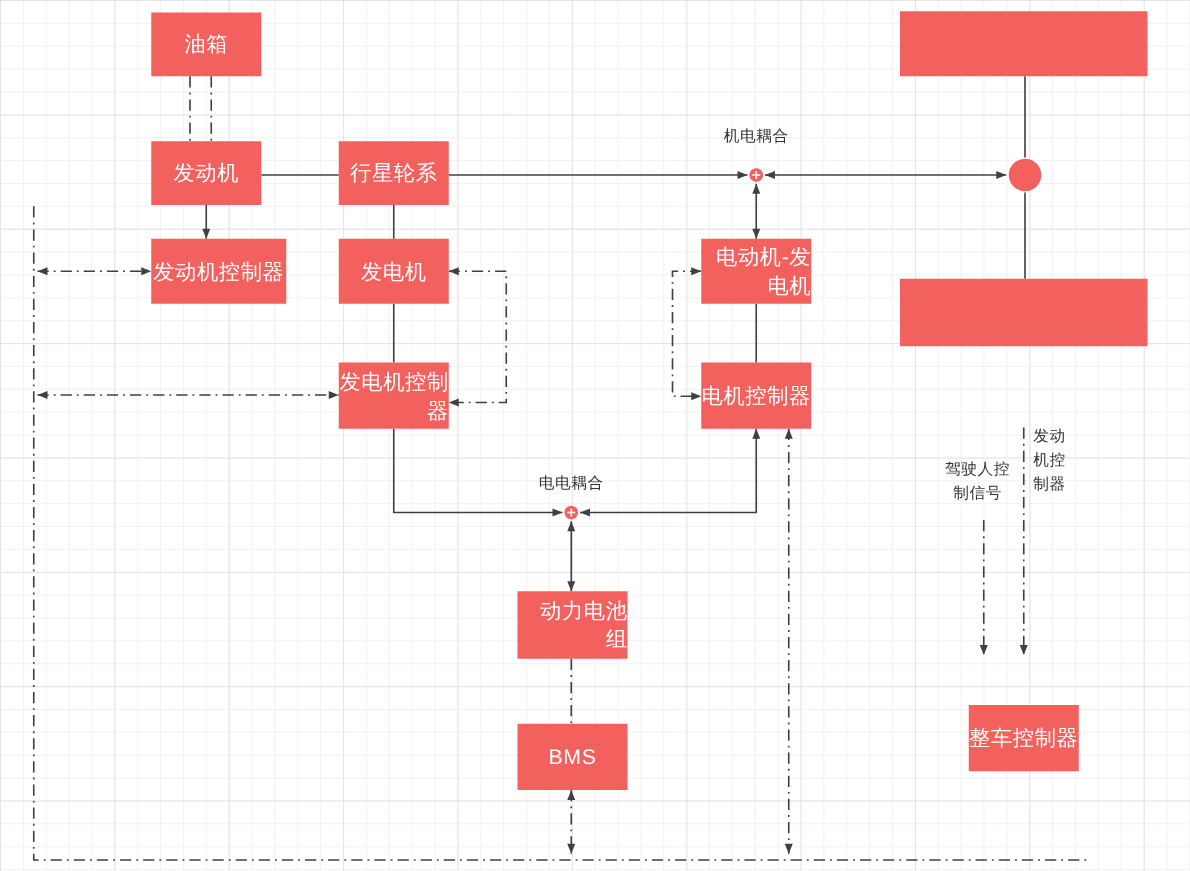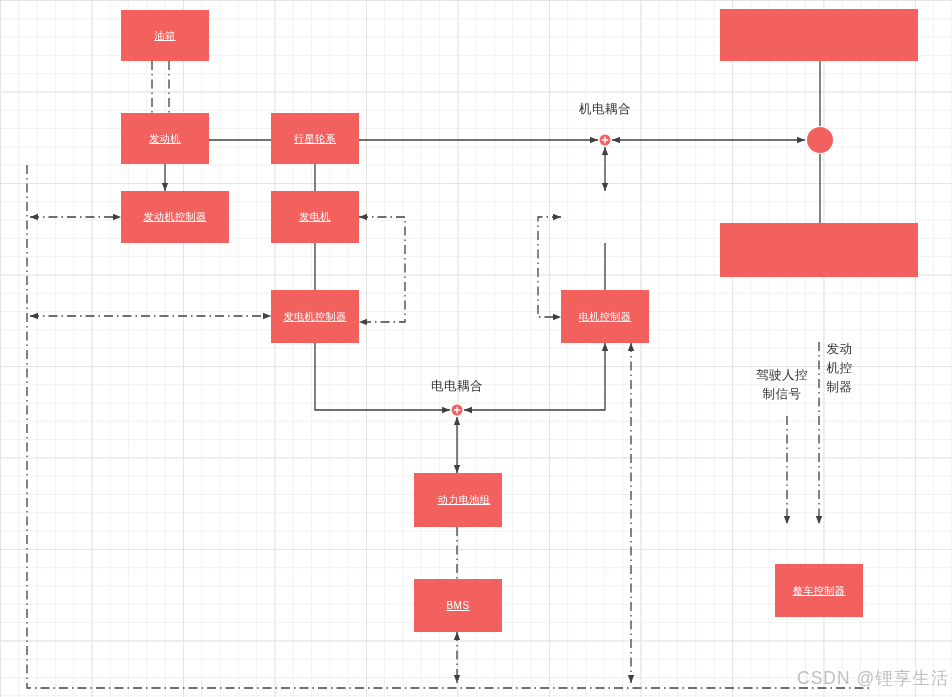--- a/index.html
+++ b/index.html
@@ -15,24 +15,23 @@
       linear-gradient(to right, #f1f1f1 1px, transparent 1px),
       linear-gradient(to bottom, #f1f1f1 1px, transparent 1px);
     background-size: 91.5px 91.5px, 91.5px 91.5px, 18.3px 18.3px, 18.3px 18.3px;
   }
   #wires{position:absolute;left:0;top:0;width:952px;height:697px;}
   .node{
     position:absolute;
     background:var(--node-fill,#F2615E);
     color:var(--node-text,#ffffff);
     display:flex;align-items:center;justify-content:center;
-    font-size:10px;letter-spacing:.5px;
+    font-size:17px;letter-spacing:.5px;
     box-sizing:border-box;
     text-align:right;
-    text-decoration:underline;
   }
   .flabel{
     position:absolute;
     color:var(--label-text,#333333);
     font-size:12.5px;line-height:19px;letter-spacing:.5px;
     text-align:center;
     word-break:break-all;
   }
   .watermark{
     position:absolute;left:797px;top:666px;
@@ -91,27 +90,27 @@
     <g>
       <circle cx="605" cy="140" r="5.5" fill="#F2615E"></circle>
       <path d="M601.8,140 H608.2 M605,136.8 V143.2" stroke="#ffffff" stroke-width="1.3" fill="none"></path>
     </g>
     <g>
       <circle cx="457" cy="410" r="5.5" fill="#F2615E"></circle>
       <path d="M453.8,410 H460.2 M457,406.8 V413.2" stroke="#ffffff" stroke-width="1.3" fill="none"></path>
     </g>
   </svg>
 
-  <div class="watermark">CSDN @锂享生活</div>
 <div class="node" style="left: 121px; top: 10px; width: 88px; height: 51px;">油箱</div>
     <div class="node" style="left: 121px; top: 113px; width: 88px; height: 51px;">发动机</div>
     <div class="node" style="left: 121px; top: 191px; width: 108px; height: 52px;">发动机控制器</div>
     <div class="node" style="left: 271px; top: 113px; width: 88px; height: 51px;">行星轮系</div>
     <div class="node" style="left: 271px; top: 191px; width: 88px; height: 52px;">发电机</div>
     <div class="node" style="left: 271px; top: 290px; width: 88px; height: 53px;">发电机控制器</div>
+    <div class="node" style="left: 561px; top: 191px; width: 88px; height: 52px;">电动机-发电机</div>
     <div class="node" style="left: 561px; top: 290px; width: 88px; height: 53px;">电机控制器</div>
     <div class="node" style="left: 414px; top: 473px; width: 88px; height: 54px; padding-left: 12px;">动力电池组</div>
     <div class="node" style="left: 414px; top: 579px; width: 88px; height: 53px;">BMS</div>
     <div class="node" style="left: 775px; top: 524px; width: 88px; height: 53px; margin-top: 40px;">整车控制器</div>
     <div class="node" style="left: 720px; top: 9px; width: 198px; height: 52px;"></div>
     <div class="node" style="left: 720px; top: 223px; width: 198px; height: 54px;"></div>
     <div class="flabel" style="left: 575px; top: 100px; width: 60px;">机电耦合</div>
     <div class="flabel" style="left: 427px; top: 377px; width: 60px;">电电耦合</div>
     <div class="flabel" style="left: 754px; top: 366px; width: 56px;">驾驶人控制信号</div>
     <div class="flabel" style="left: 826px; top: 340px; width: 27px;">发动机控制器</div>

